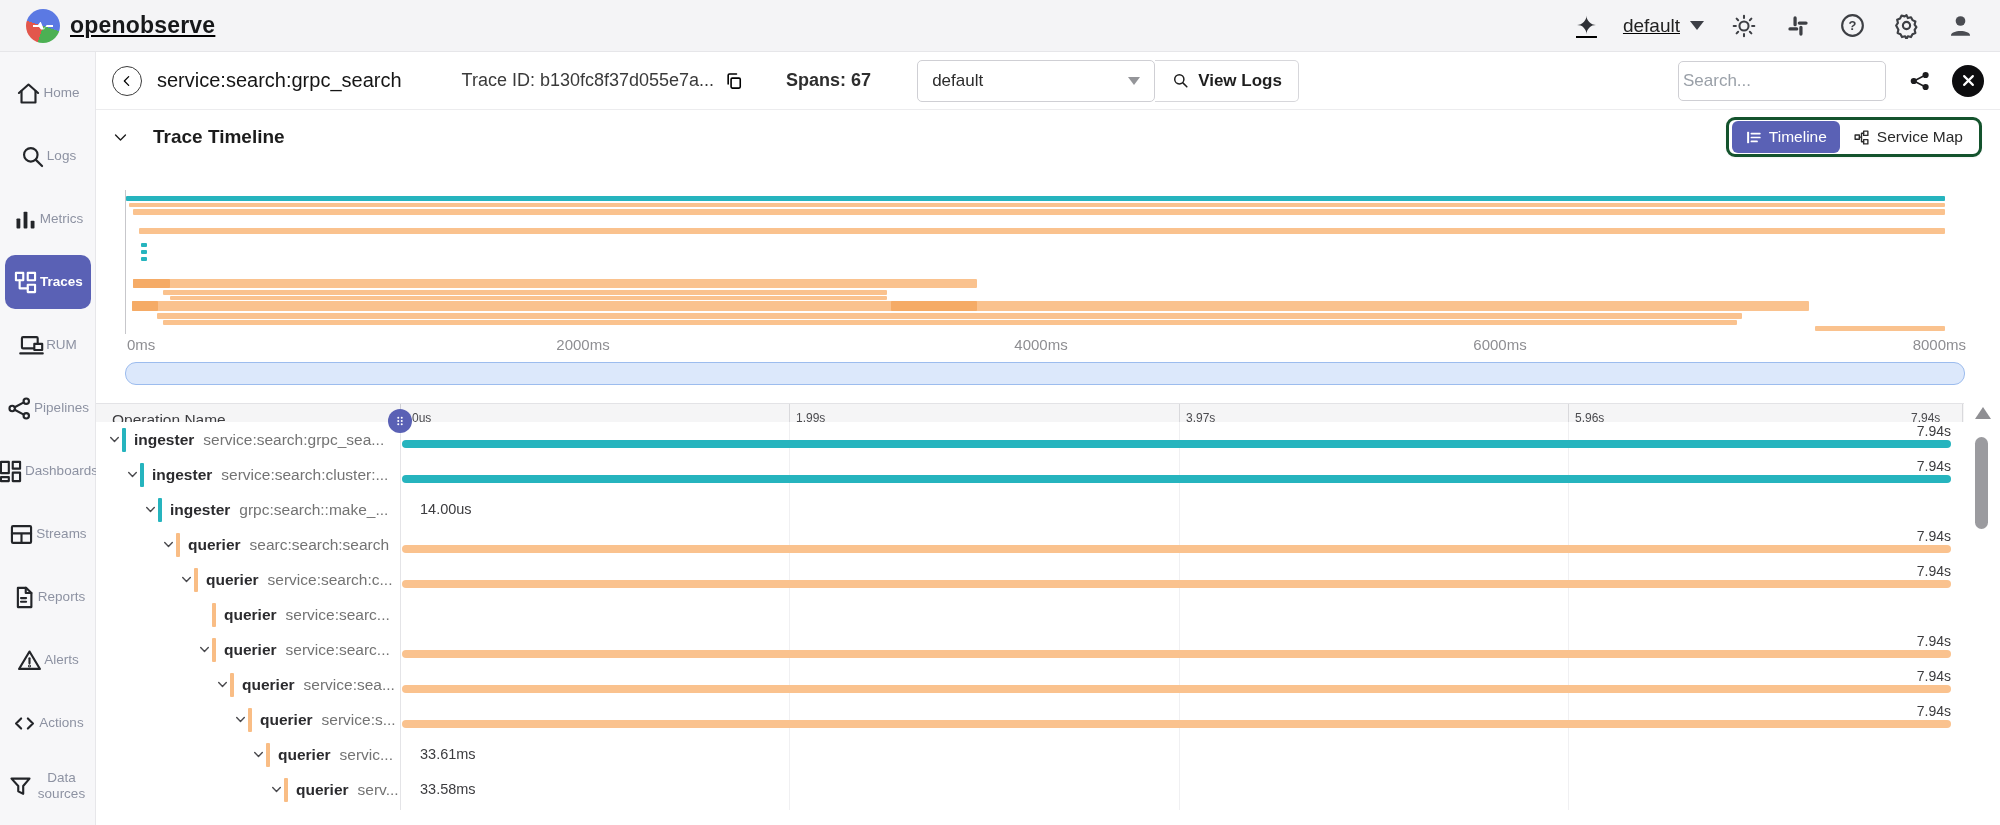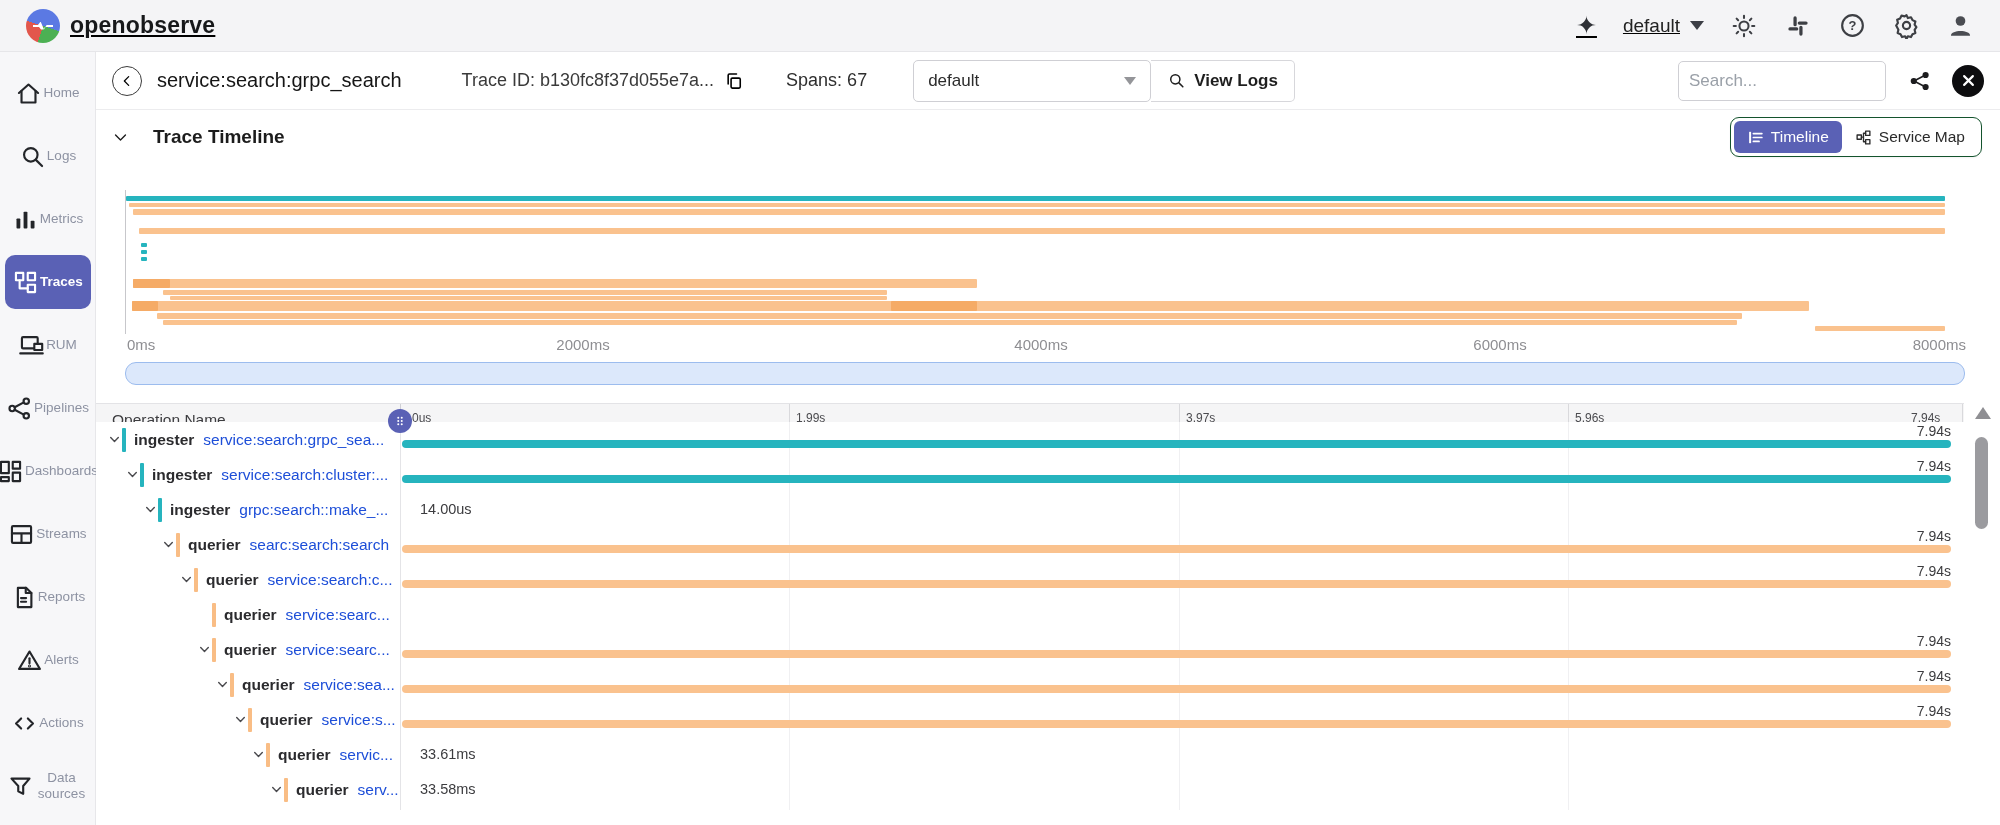--- a/index.html
+++ b/index.html
@@ -37,39 +37,39 @@
   
   .main { position:absolute; left:96px; top:52px; width:1904px; height:773px; background:#fff; }
 
   .trace-header { position:absolute; left:0; top:0; width:1904px; height:58px;
     border-bottom:1px solid #ececee; display:flex; align-items:center; }
   .back-btn { width:30px; height:30px; border:1.6px solid #3c3c3c; border-radius:50%;
     display:flex; align-items:center; justify-content:center; margin-left:16px; cursor:pointer; flex:none; }
   .t-title { font-size:20px; color:#151515; margin-left:15px; }
   .t-id { font-size:18px; color:#3a3a3a; margin-left:60px; }
   .copy-btn { margin-left:10px; cursor:pointer; display:flex; }
-  .t-spans { font-size:18px; color:#2e2e2e; margin-left:42px; font-weight:400; }
+  .t-spans { font-size:18px; color:#2e2e2e; margin-left:42px; font-weight:700; }
   .stream-select { margin-left:46px; width:238px; height:42px; border:1px solid #cfcfd4; border-radius:5px;
     display:flex; align-items:center; padding:0 14px; font-size:17px; color:#2c2c2c; cursor:pointer; }
   .stream-select .caret { margin-left:auto; border-top-width:8px; border-left-width:6px; border-right-width:6px; opacity:.55; }
   .viewlogs-btn { height:42px; border:1px solid #d7d7db; border-left:none; border-radius:0 5px 5px 0;
     display:flex; align-items:center; gap:8px; padding:0 16px; font-size:17px; font-weight:bold; color:#1e1e1e;
     cursor:pointer; background:#fff; }
   .hdr-spacer { flex:1; }
-  .hdr-search { width:208px; height:40px; border:1px solid #cfcfd4; border-radius:5px; padding:0 10px;
+  .hdr-search { width:208px; height:40px; border:1px solid #cfcfd4; border-radius:5px; padding:0 4px;
     font-size:17px; color:#6d28d9; outline:none; background:#fff; }
   .hdr-search::placeholder { color:#9aa0a8; }
   .share-btn { margin-left:22px; cursor:pointer; display:flex; }
   .close-btn { margin-left:20px; margin-right:16px; width:32px; height:32px; border-radius:50%;
     background:#0d0d0f; display:flex; align-items:center; justify-content:center; cursor:pointer; flex:none; }
 
   .section-bar { position:absolute; left:0; top:58px; width:1904px; height:54px;
     display:flex; align-items:center; }
   .sec-title { display:flex; align-items:center; gap:24px; margin-left:16px; font-size:19px; font-weight:bold; color:#1c1c1c; cursor:pointer; }
-  .view-toggle { margin-left:auto; margin-right:18px; border:1px solid #14532d; border-radius:9px;
+  .view-toggle { margin-left:auto; margin-right:18px; border:3px solid #14532d; border-radius:9px;
     display:flex; align-items:center; padding:3px; height:40px; box-shadow:0 1px 2px rgba(0,0,0,.05); }
   .seg { display:flex; align-items:center; gap:7px; font-size:15.5px; padding:0 13px; height:32px;
     border-radius:6px; cursor:pointer; color:#2a2a2a; }
   .seg.active { background:#5a61b5; color:#fff; }
 
   
   .chart { position:absolute; left:0; top:112px; width:1904px; height:215px; }
   .plot { position:absolute; left:29px; top:26px; width:1833px; height:144px; border-left:1px solid #c7c7cb; }
   .ov-bar { position:absolute; border-radius:1px; }
   .axis { position:absolute; left:29px; top:172px; width:1833px; height:22px; font-size:15px; color:#8e8e92; }
@@ -85,21 +85,21 @@
     background:#5a61b5; display:flex; align-items:center; justify-content:center; cursor:col-resize; z-index:3; }
   .htick { position:absolute; top:7px; font-size:12px; color:#4b4b4f; }
   .hsep { position:absolute; top:0; bottom:0; width:1px; background:#d9d9dc; }
   .wf-body { position:absolute; left:0; top:370px; width:1868px; height:388px; overflow:hidden; background:#fff; }
   .vgrid { position:absolute; top:0; bottom:0; width:1px; background:#f0f0f2; }
   .wf-row { position:absolute; left:0; width:1868px; height:35px; }
   .name-cell { position:absolute; left:0; top:0; width:304px; height:35px; display:flex; align-items:center; overflow:hidden; }
   .chev { width:16px; flex:none; display:flex; align-items:center; justify-content:center; cursor:pointer; }
   .strip { width:4px; height:24px; border-radius:1px; flex:none; margin-right:8px; }
   .svc { font-size:15.5px; font-weight:bold; color:#2b2b2e; margin-right:9px; white-space:nowrap; }
-  .op { font-size:15.5px; color:#1d4ed8; white-space:nowrap; }
+  .op { font-size:15.5px; color:#737373; white-space:nowrap; }
   .tl-cell { position:absolute; left:304px; top:0; width:1558px; height:35px; }
   .dur-right { position:absolute; right:7px; top:1px; font-size:14px; color:#3c3c3f; }
   .dur-left { position:absolute; left:20px; top:9px; font-size:14.5px; color:#3c3c3f; }
   .span-bar { position:absolute; left:2px; right:7px; top:18px; height:8px; border-radius:4px; }
 
   .wf-scroll { position:absolute; right:8px; top:353px; width:20px; bottom:0; }
   .scroll-up { position:absolute; left:3px; top:2px; width:0; height:0;
     border-left:8px solid transparent; border-right:8px solid transparent; border-bottom:12px solid #8f8f93; cursor:pointer; }
   .scroll-thumb { position:absolute; left:3px; top:32px; width:13px; height:92px; background:#9b9b9f; border-radius:7px; cursor:grab; }
 

